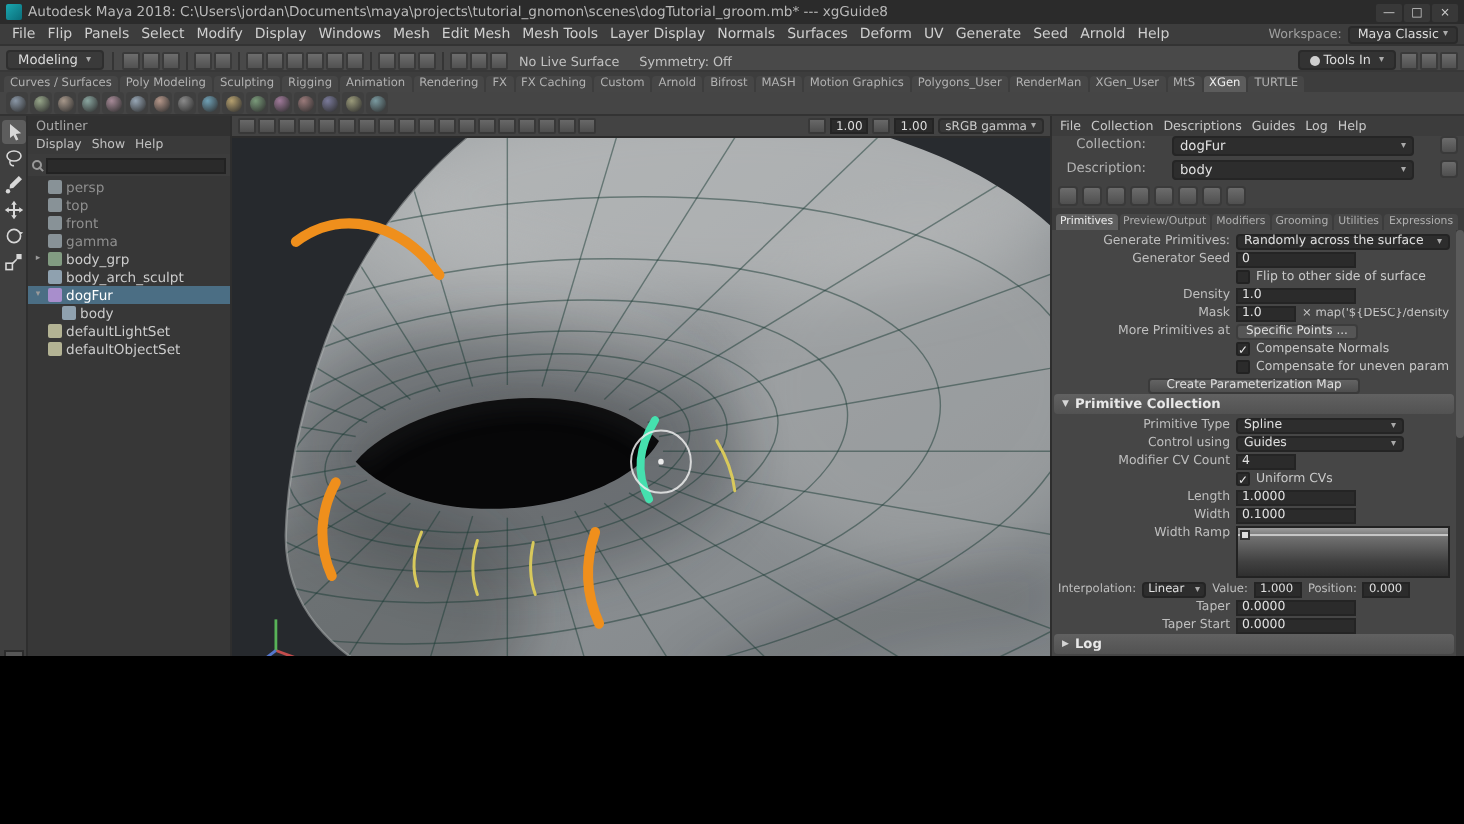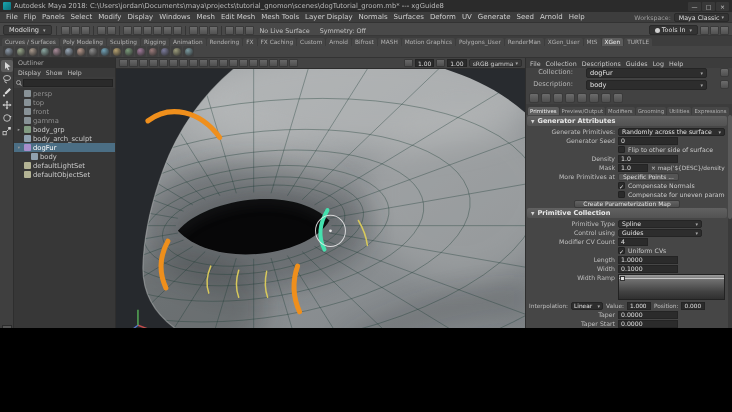--- a/index.html
+++ b/index.html
@@ -587,24 +587,20 @@
           <div class="xgtab active">Primitives</div>
           <div class="xgtab">Preview/Output</div>
           <div class="xgtab">Modifiers</div>
           <div class="xgtab">Grooming</div>
           <div class="xgtab">Utilities</div>
           <div class="xgtab">Expressions</div>
         </div>
 
       <div class="xgcontent">
 
-        <div class="sechdr">
-          <span class="tri">▼</span>
-          <span>Generator Attributes</span>
-        </div>
 
         <div class="attr-row">
           <span class="attr-label">Generate Primitives:</span>
           <div class="attr-dd flex1">
               <span>Randomly across the surface</span>
               <span class="chev">▾</span>
             </div>
         </div>
 
         <div class="attr-row">

